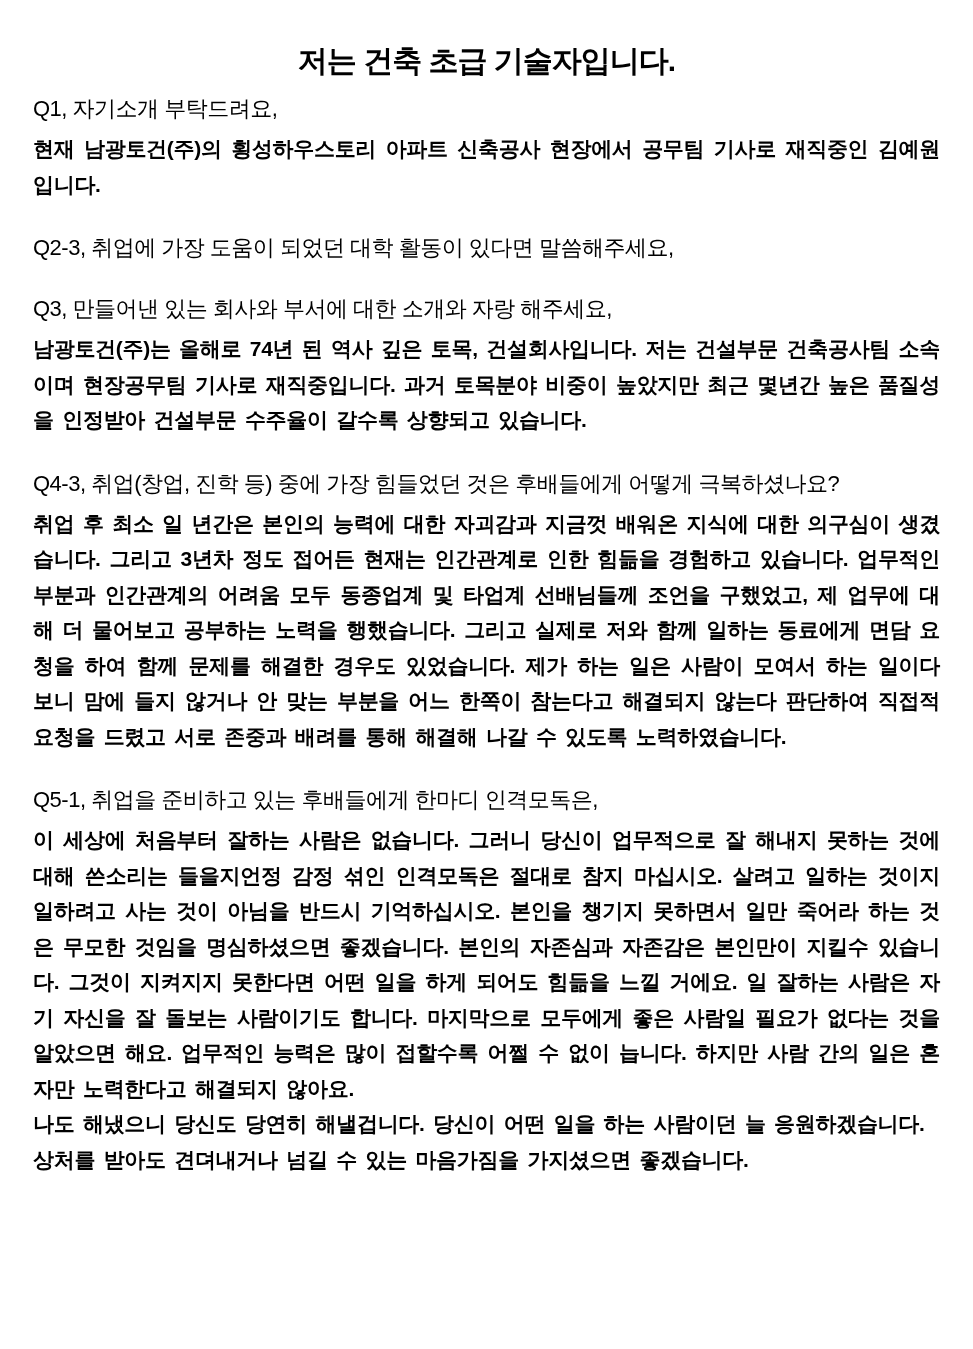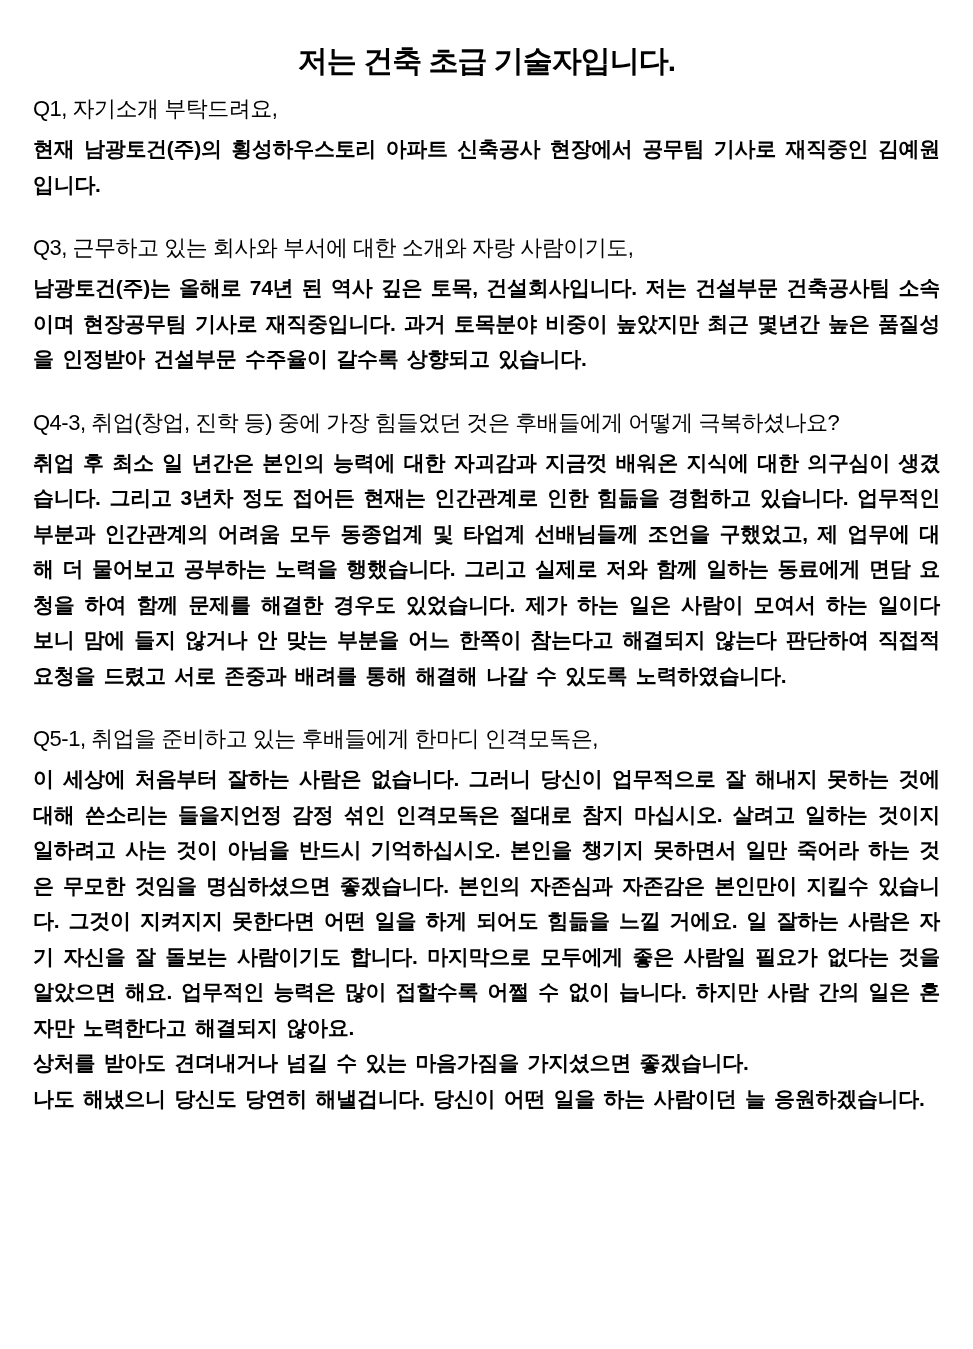--- a/index.html
+++ b/index.html
@@ -57,38 +57,39 @@
   <h1 class="doc-title">저는 건축 초급 기술자입니다.</h1>
 
   <div class="section first">
     <h2 class="question">Q1, 자기소개 부탁드려요,</h2>
     <div class="answer">
       <p>현재 남광토건(주)의 횡성하우스토리 아파트 신축공사 현장에서 공무팀 기사로 재직중인 김예원입니다.</p>
     </div>
   </div>
 
   <div class="section">
+    <h2 class="question">Q2-3, 취업에 가장 도움이 되었던 대학 활동이 있다면 말씀해주세요,</h2>
   </div>
 
   <div class="section">
-    <h2 class="question">Q3, 근무하고 있는 회사와 부서에 대한 소개와 자랑 사람이기도,</h2>
+    <h2 class="question">Q3, 만들어낸 있는 회사와 부서에 대한 소개와 자랑 해주세요,</h2>
     <div class="answer">
       <p>남광토건(주)는 올해로 74년 된 역사 깊은 토목, 건설회사입니다. 저는 건설부문 건축공사팀 소속이며 현장공무팀 기사로 재직중입니다. 과거 토목분야 비중이 높았지만 최근 몇년간 높은 품질성을 인정받아 건설부문 수주율이 갈수록 상향되고 있습니다.</p>
     </div>
   </div>
 
   <div class="section">
     <h2 class="question">Q4-3, 취업(창업, 진학 등) 중에 가장 힘들었던 것은 후배들에게 어떻게 극복하셨나요?</h2>
     <div class="answer">
       <p>취업 후 최소 일 년간은 본인의 능력에 대한 자괴감과 지금껏 배워온 지식에 대한 의구심이 생겼습니다. 그리고 3년차 정도 접어든 현재는 인간관계로 인한 힘듦을 경험하고 있습니다. 업무적인 부분과 인간관계의 어려움 모두 동종업계 및 타업계 선배님들께 조언을 구했었고, 제 업무에 대해 더 물어보고 공부하는 노력을 행했습니다. 그리고 실제로 저와 함께 일하는 동료에게 면담 요청을 하여 함께 문제를 해결한 경우도 있었습니다. 제가 하는 일은 사람이 모여서 하는 일이다 보니 맘에 들지 않거나 안 맞는 부분을 어느 한쪽이 참는다고 해결되지 않는다 판단하여 직접적 요청을 드렸고 서로 존중과 배려를 통해 해결해 나갈 수 있도록 노력하였습니다.</p>
     </div>
   </div>
 
   <div class="section">
     <h2 class="question">Q5-1, 취업을 준비하고 있는 후배들에게 한마디 인격모독은,</h2>
     <div class="answer">
       <p>이 세상에 처음부터 잘하는 사람은 없습니다. 그러니 당신이 업무적으로 잘 해내지 못하는 것에 대해 쓴소리는 들을지언정 감정 섞인 인격모독은 절대로 참지 마십시오. 살려고 일하는 것이지 일하려고 사는 것이 아님을 반드시 기억하십시오. 본인을 챙기지 못하면서 일만 죽어라 하는 것은 무모한 것임을 명심하셨으면 좋겠습니다. 본인의 자존심과 자존감은 본인만이 지킬수 있습니다. 그것이 지켜지지 못한다면 어떤 일을 하게 되어도 힘듦을 느낄 거에요. 일 잘하는 사람은 자기 자신을 잘 돌보는 사람이기도 합니다. 마지막으로 모두에게 좋은 사람일 필요가 없다는 것을 알았으면 해요. 업무적인 능력은 많이 접할수록 어쩔 수 없이 늡니다. 하지만 사람 간의 일은 혼자만 노력한다고 해결되지 않아요.</p>
+      <p>나도 해냈으니 당신도 당연히 해낼겁니다. 당신이 어떤 일을 하는 사람이던 늘 응원하겠습니다.</p>
       <p>상처를 받아도 견뎌내거나 넘길 수 있는 마음가짐을 가지셨으면 좋겠습니다.</p>
-      <p>나도 해냈으니 당신도 당연히 해낼겁니다. 당신이 어떤 일을 하는 사람이던 늘 응원하겠습니다.</p>
     </div>
   </div>
 
 </div>
 
 </body></html>

